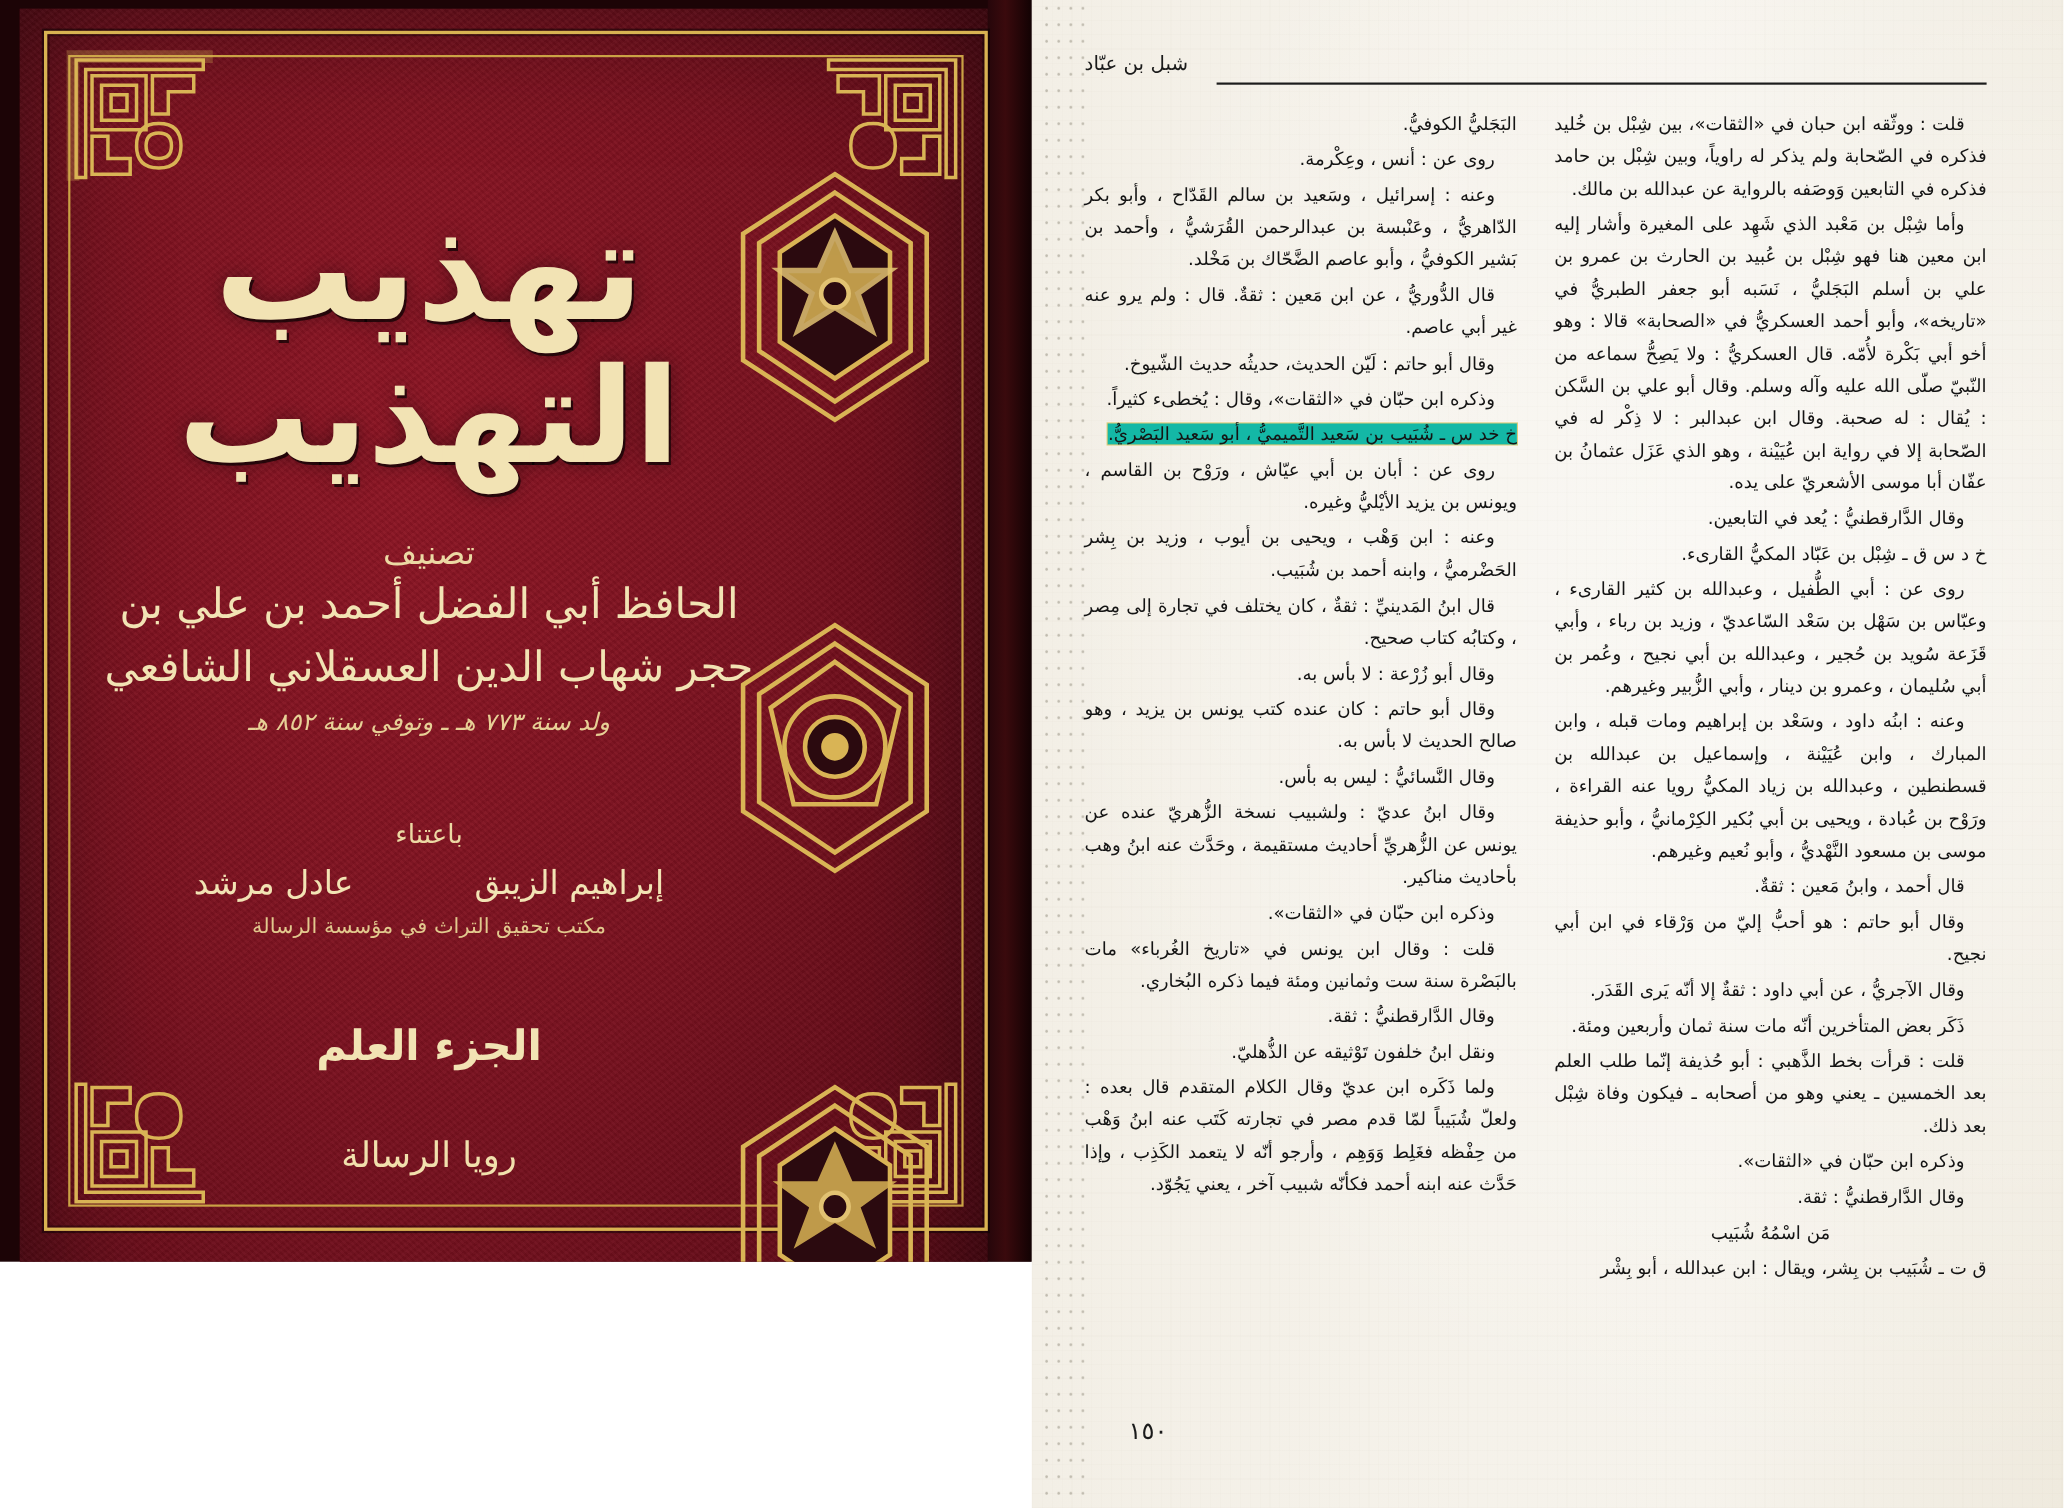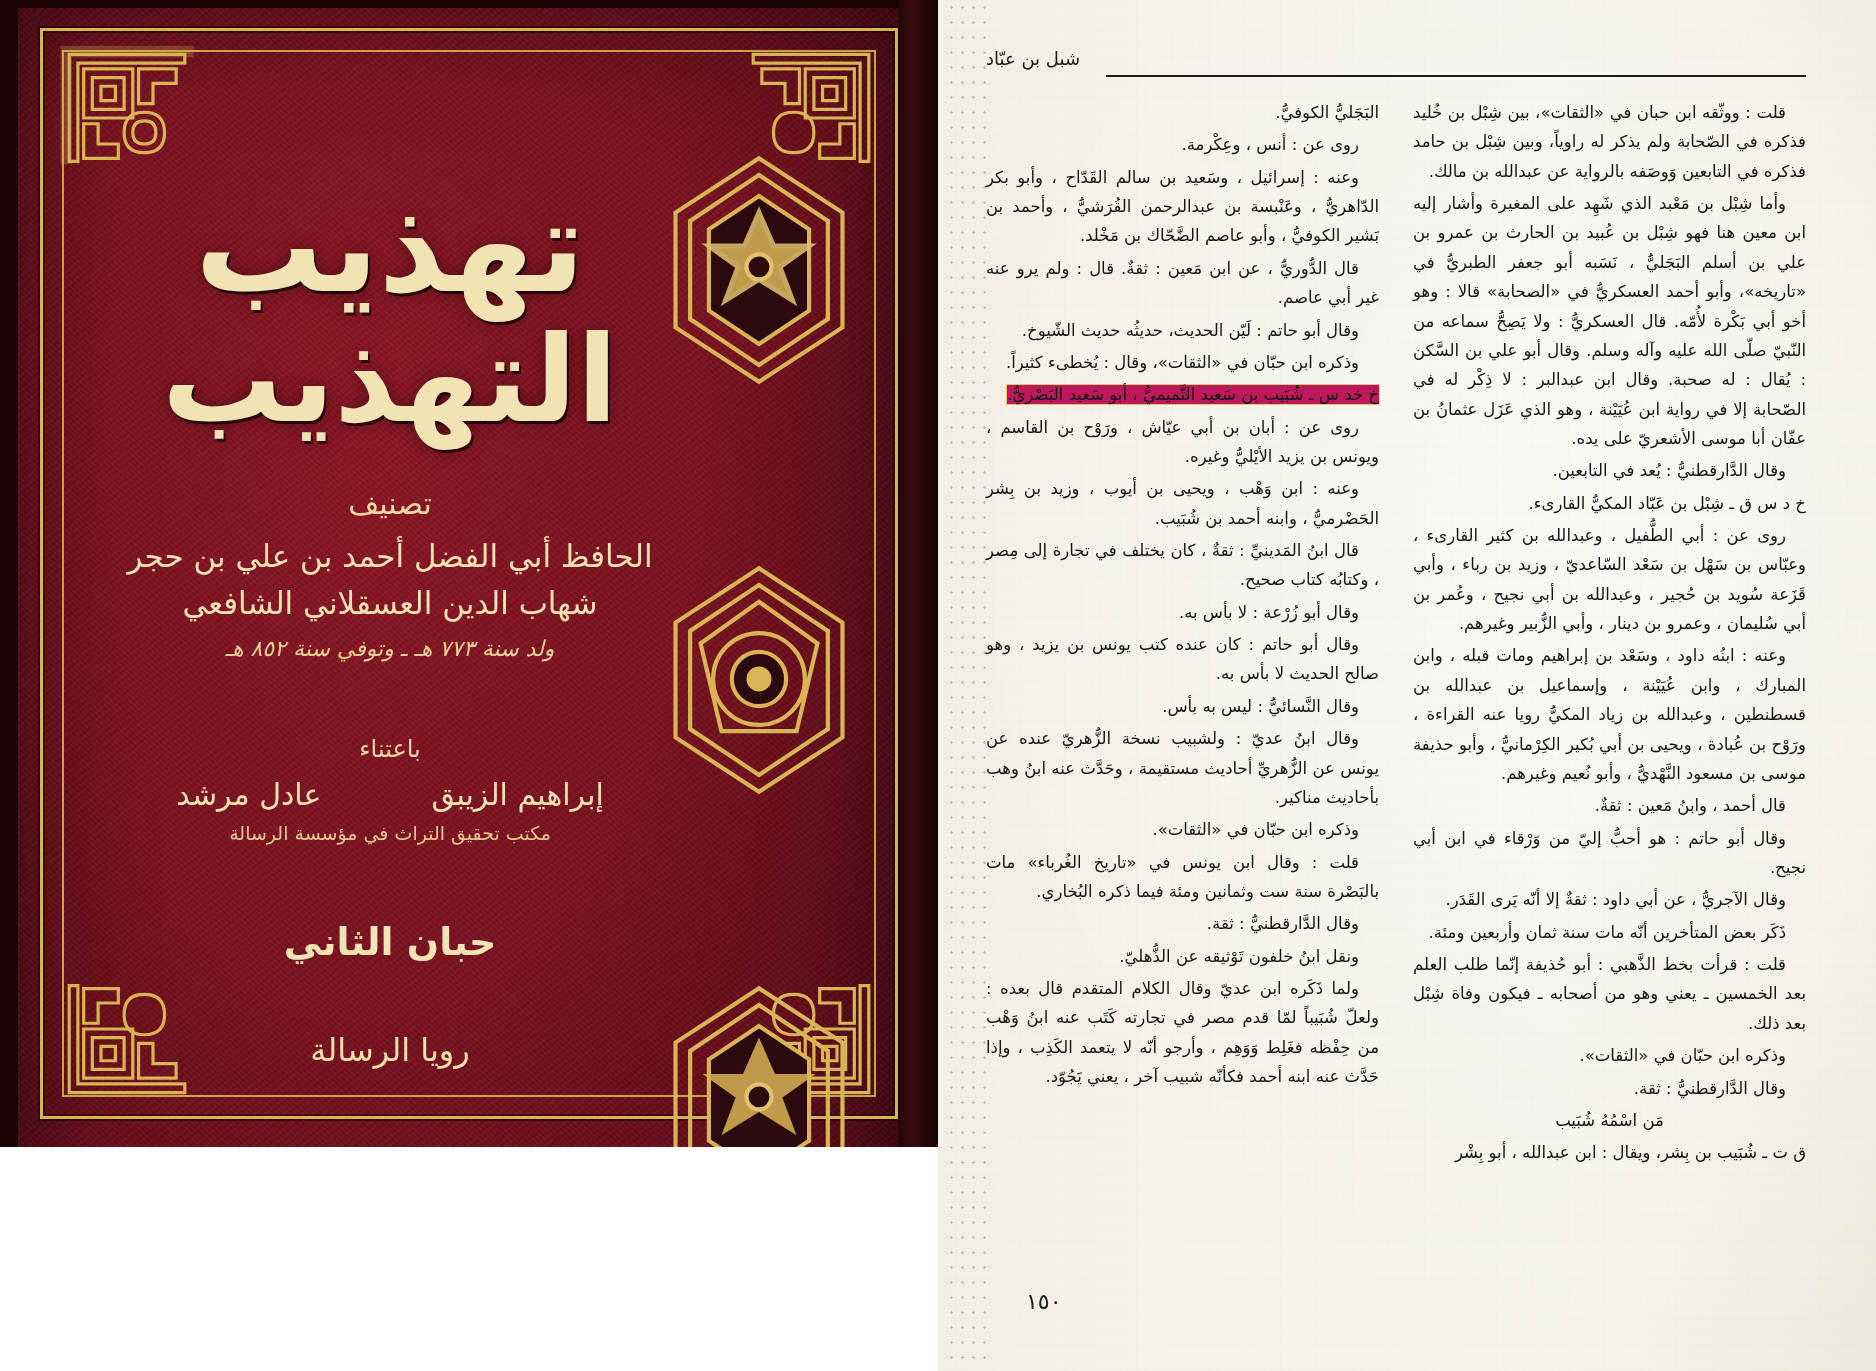--- a/index.html
+++ b/index.html
@@ -107,23 +107,22 @@
     text-shadow: 2px 3px 0 rgba(0,0,0,.65), 0 0 18px rgba(0,0,0,.4);
     margin-top: 6px;
   }
   .label-small {
     font-size: 30px;
     color: #ecd9a4;
     margin-top: 46px;
     letter-spacing: 1px;
   }
   .author-line {
-    font-size: 31px;
+    font-size: 38px;
     color: #f2e3b4;
-    margin-top: 12px;
     line-height: 1.5;
   }
   .dates-line {
     font-size: 22px;
     color: #e7d096;
     margin-top: 10px;
     font-style: italic;
   }
   .byline-label {
     font-size: 24px;
@@ -230,21 +229,21 @@
     text-align: justify;
     text-align-last: right;
   }
   .col p {
     margin: 0 0 3px 0;
     text-indent: 20px;
   }
   .col p.noind { text-indent: 0; }
   .col p.center { text-indent: 0; text-align: center; text-align-last: center; }
   .hl {
-    background: #be185d;
+    background: #14b8a6;
     box-shadow: 0 0 0 1px rgba(200,175,40,.6);
   }
   .page-number {
     position: absolute;
     left: 40px;
     bottom: 14px;
     font-size: 22px;
     color: #1a1a1a;
     direction: rtl;
   }
@@ -358,21 +357,21 @@
       <div class="title-sub">التهذيب</div>
       <div class="label-small">تصنيف</div>
       <div class="author-line">الحافظ أبي الفضل أحمد بن علي بن حجر شهاب الدين العسقلاني الشافعي</div>
       <div class="dates-line">ولد سنة ٧٧٣ هـ ـ وتوفي سنة ٨٥٢ هـ</div>
       <div class="byline-label">باعتناء</div>
       <div class="editors">
         <span>إبراهيم الزيبق</span>
         <span>عادل مرشد</span>
       </div>
       <div class="inst-line">مكتب تحقيق التراث في مؤسسة الرسالة</div>
-      <div class="volume">حبان الثاني</div>
+      <div class="volume">الجزء العلم</div>
     </div>
 
     <div class="publisher">رويا الرسالة</div>
   </div>
 
   <div class="scan">
     <div class="scan-speckle"></div>
     <div class="binding-dots"></div>
 
     <div class="page-inner">

